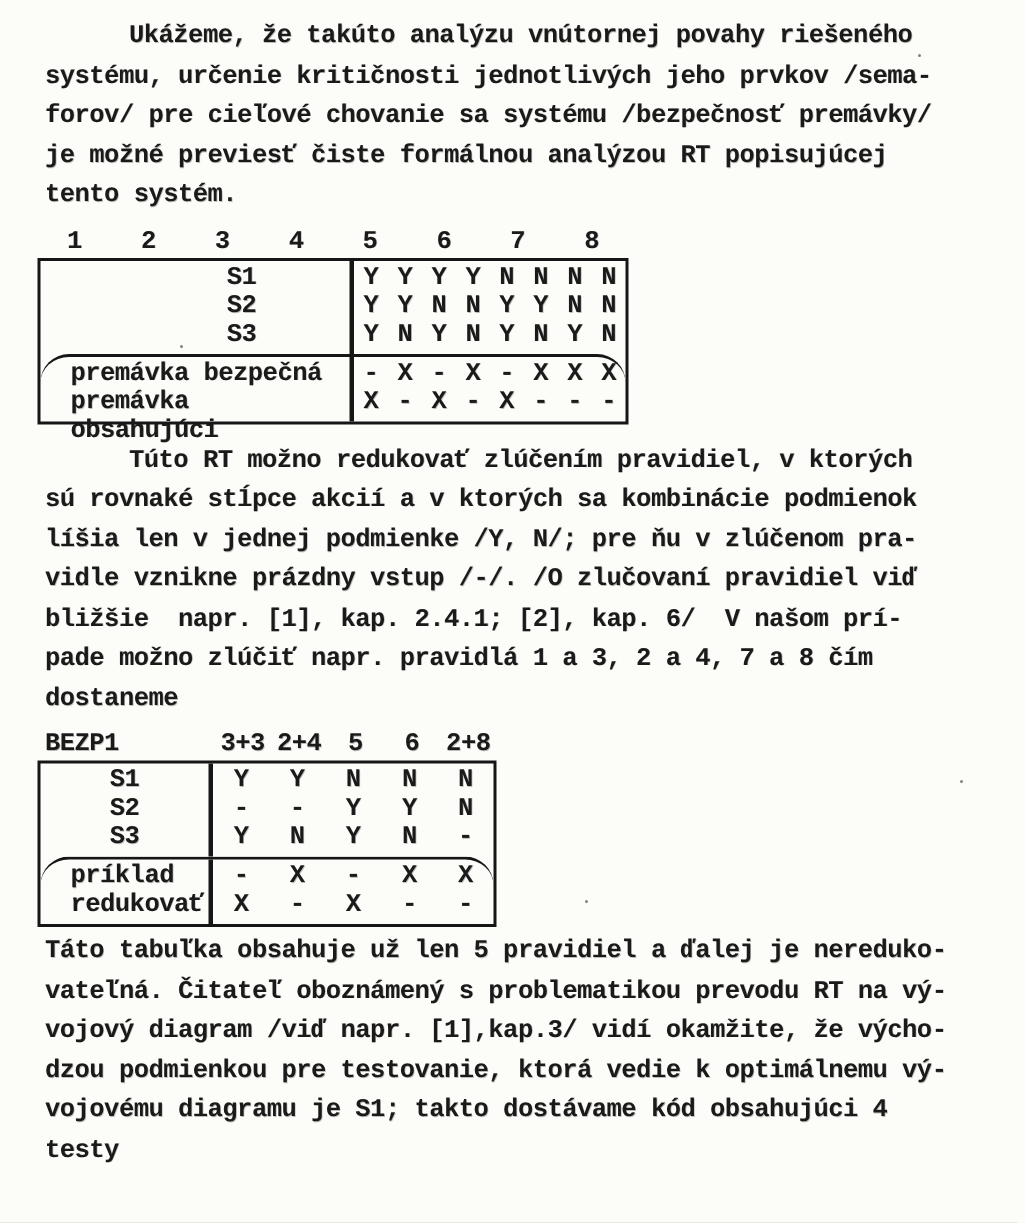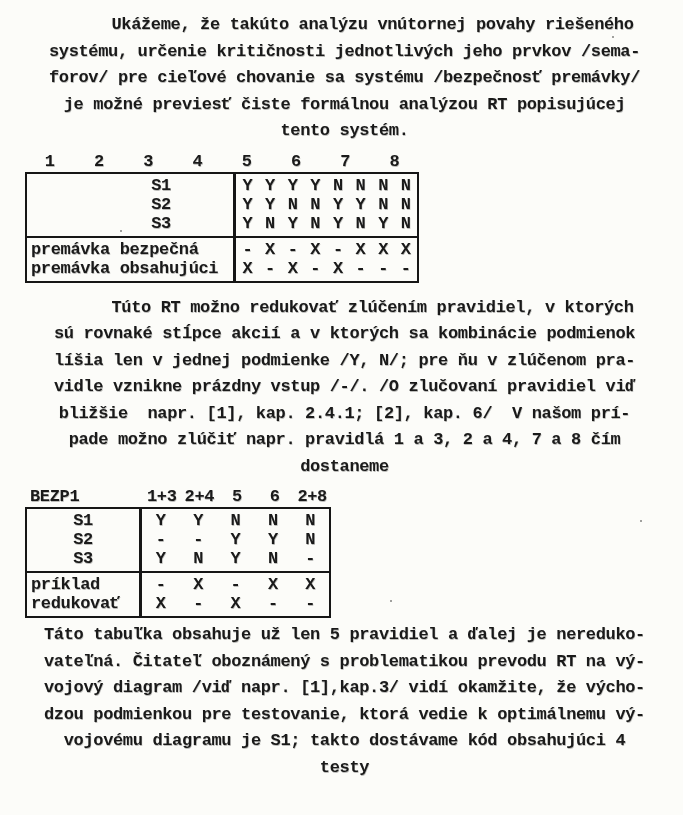--- a/index.html
+++ b/index.html
@@ -11,43 +11,42 @@
     background:#fcfcf9;
     overflow:hidden;
     color:#1a1a1a;
   }
   .para{
     margin:0;
     white-space:pre-wrap;
     font:700 17px/26.5px "Liberation Mono","DejaVu Sans Mono",monospace;
     letter-spacing:-0.35px;
     text-shadow:0.5px 0.5px 0 rgba(25,25,25,0.28);
-    text-align:center;
   }
   .indent{text-indent:56px;}
   .p2{margin-top:7px;}
   .p3{margin-top:12px;}
   .p4{margin-top:4px;}
 
   
   .rt{margin-left:-5px;margin-top:4px;
       font:700 17px/19px "Liberation Mono","DejaVu Sans Mono",monospace;
       letter-spacing:-0.35px;
       text-shadow:0.5px 0.5px 0 rgba(25,25,25,0.28);}
   .rt-head{display:flex;width:var(--box-w);height:22px;align-items:flex-end;}
   .rt-title{flex:0 0 calc(var(--label-w) + 3px);padding-left:5px;box-sizing:border-box;}
   .rt-cols{flex:1;display:grid;grid-template-columns:repeat(var(--n),1fr);text-align:center;}
   .rt-box{width:var(--box-w);border:2.5px solid #161616;box-sizing:border-box;margin-top:1px;}
-  .rt-sec{display:flex;}
+  .rt-sec{display:flex;border-radius:19px;}
   .rt-sec.actions{border-top:2.5px solid #161616;}
   .rt-labels{flex:0 0 var(--label-w);border-right:3px solid #161616;box-sizing:border-box;padding:2px 0 3px 0;}
   .rt-valcol{flex:1;padding:2px 0 3px 0;}
   .rt-label,.rt-vals{height:19px;line-height:19px;}
   .conditions .rt-label{text-align:center;padding-left:var(--cond-shift);}
-  .actions .rt-label{padding-left:4px;}
+  .actions .rt-label{padding-left:20px;}
   .rt-vals{display:grid;grid-template-columns:repeat(var(--n),1fr);text-align:center;}
 
   
   .speck{position:absolute;width:2px;height:2px;background:rgba(30,30,30,.55);border-radius:50%;}
 </style>
 </head>
 <body>
 
 <div class="page">
 
@@ -147,21 +146,21 @@
 líšia len v jednej podmienke /Y, N/; pre ňu v zlúčenom pra-
 vidle vznikne prázdny vstup /-/. /O zlučovaní pravidiel viď
 bližšie  napr. [1], kap. 2.4.1; [2], kap. 6/  V našom prí-
 pade možno zlúčiť napr. pravidlá 1 a 3, 2 a 4, 7 a 8 čím
 dostaneme</p>
 
   <section class="rt" style="--label-w:115px; --n:5; --box-w:306px; --cond-shift:0px;">
     <div class="rt-head">
       <span class="rt-title">BEZP1</span>
       <div class="rt-cols">
-          <span>1+3</span>
+          <span>3+3</span>
           <span>2+4</span>
           <span>5</span>
           <span>6</span>
           <span>2+8</span>
         </div>
     </div>
     <div class="rt-box">
         <div class="rt-sec conditions">
           <div class="rt-labels">
             <div class="rt-label">S1</div>

